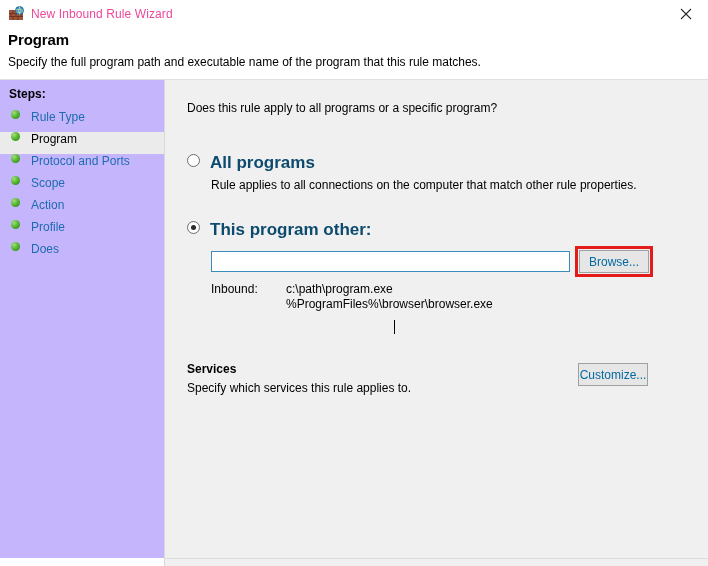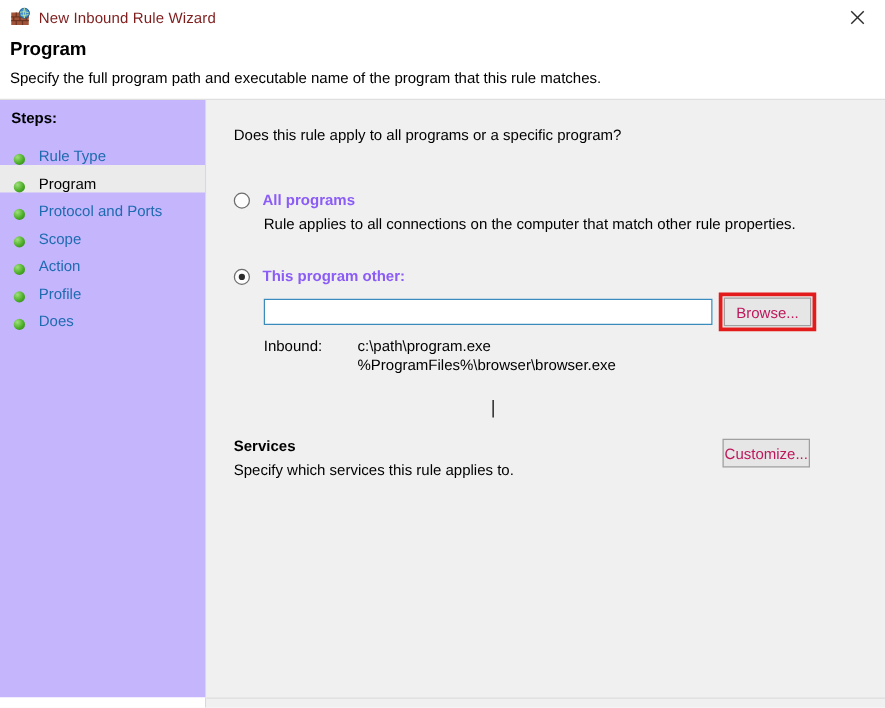--- a/index.html
+++ b/index.html
@@ -28,21 +28,21 @@
   .titlebar-icon {
     width: 16px;
     height: 16px;
     margin-left: 8px;
     margin-right: 7px;
     position: relative;
     flex: none;
   }
   .title-text {
     font-size: 12px;
-    color: #7f1d1d;
+    color: #ec4899;
     letter-spacing: 0.1px;
   }
   .close-btn {
     position: absolute;
     right: 0;
     top: 0;
     width: 45px;
     height: 27px;
     display: flex;
     align-items: center;
@@ -86,21 +86,21 @@
     padding-top: 7px;
   }
   .steps-label {
     font-weight: bold;
     font-size: 12px;
     padding: 0 0 9px 9px;
     color: #000;
   }
   .step {
     display: flex;
-    align-items: flex-end;
+    align-items: flex-start;
     height: 22px;
     padding-left: 11px;
     box-sizing: border-box;
   }
   .step.active {
     background: #ebebeb;
   }
   .bullet {
     width: 9px;
     height: 9px;
@@ -152,22 +152,22 @@
     position: absolute;
     left: 3px;
     top: 3px;
     width: 5px;
     height: 5px;
     border-radius: 50%;
     background: #2b2b2b;
   }
   .option-title {
     font-weight: bold;
-    font-size: 12px;
-    color: #8b5cf6;
+    font-size: 17px;
+    color: #0c4a6e;
   }
   .option-desc {
     font-size: 12px;
     color: #000;
     margin: 5px 0 0 24px;
   }
 
   .block-all { margin-bottom: 28px; }
 
   .path-row {
@@ -192,21 +192,21 @@
     left: 229px;
     top: 240px;
     width: 1px;
     height: 14px;
     background: #000;
   }
 
   .btn {
     font-family: "Liberation Sans", sans-serif;
     font-size: 12px;
-    color: #be185d;
+    color: #0369a1;
     background: #e6e6e6;
     border: 1px solid #a0a0a0;
     box-sizing: border-box;
     height: 23px;
     cursor: default;
     padding: 0;
   }
   .browse-wrap {
     position: relative;
     margin-left: 9px;

